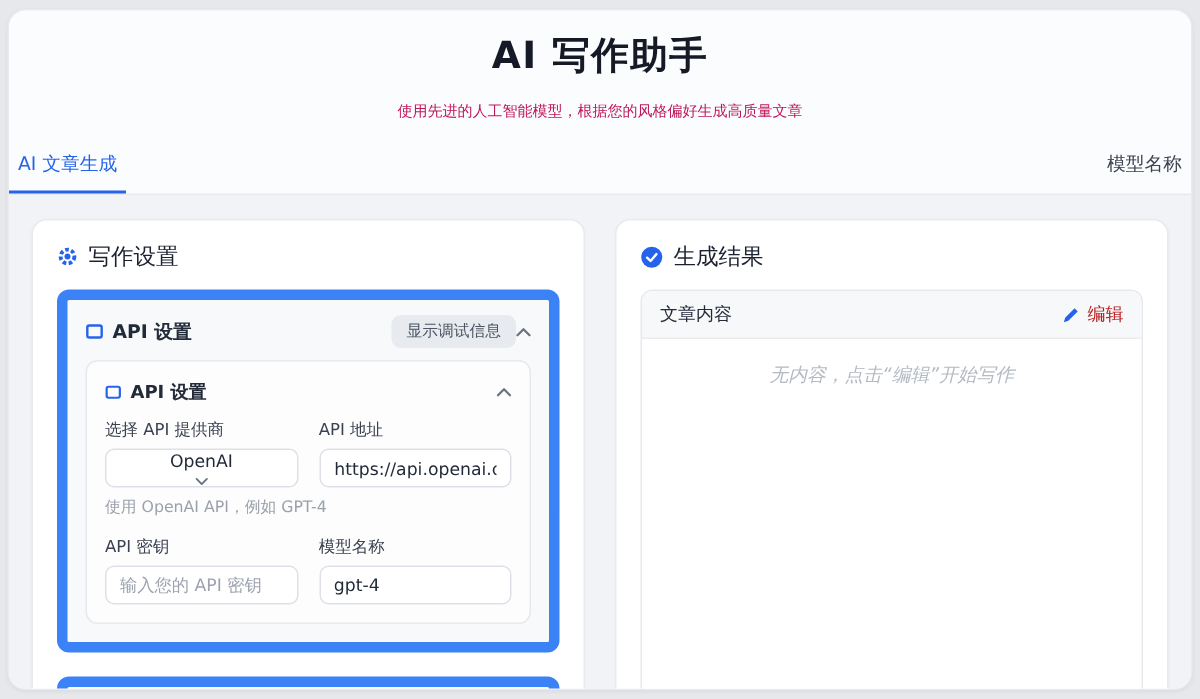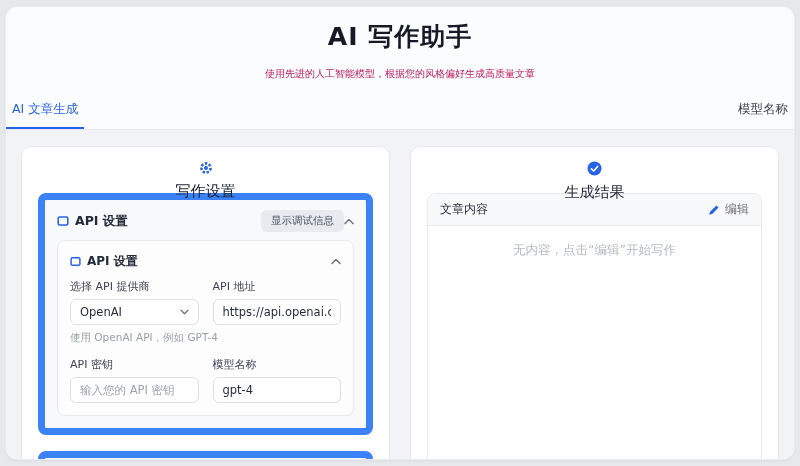--- a/index.html
+++ b/index.html
@@ -29,21 +29,21 @@
   .content-area {
     background:#f2f3f6; height:100%;
     display:flex; gap:20px; padding:16px 15px 0;
     align-items:flex-start;
   }
   .panel {
     width:370px; background:#ffffff; border:1px solid #e8eaee;
     border-radius:10px; padding:14px 16px; box-shadow:0 1px 2px rgba(16,24,40,0.04);
     min-height:600px;
   }
-  .panel-title { display:flex; align-items:center; gap:7px; font-size:15px; font-weight:normal; color:#1b2130; height:20px;flex-direction:column; }
+  .panel-title { display:flex; align-items:center; gap:7px; font-size:15px; font-weight:normal; color:#1b2130; height:20px; }
   .panel-title svg { flex:0 0 auto; }
   .subcard {
     margin-top:12px; background:#f8f9fb; border:7px solid #3b82f6;
     border-radius:8px; padding:12px;
   }
   .subcard-head { display:flex; align-items:center; height:18px; }
   .subcard-title { display:flex; align-items:center; gap:6px; font-size:12.5px; font-weight:bold; color:#232a38; }
   .head-right { margin-left:auto; display:flex; align-items:center; }
   .pill-btn {
     background:#e7eaee; color:#4b5563; font-size:10.5px;
@@ -55,43 +55,43 @@
     margin-top:10px; background:#fdfdfe; border:1px solid #e7e9ee;
     border-radius:8px; padding:12px;
   }
   .nested-head { display:flex; align-items:center; height:16px; }
   .nested-title { display:flex; align-items:center; gap:6px; font-size:12px; font-weight:bold; color:#232a38; }
   .form-grid { display:grid; grid-template-columns:1fr 1fr; column-gap:14px; margin-top:10px; }
   .field-label { font-size:11px; color:#3a4150; margin-bottom:5px; }
   .text-input, .select-box {
     width:100%; height:26px; background:#fff; border:1px solid #dde1e7;
     border-radius:6px; font-size:11.5px; color:#1f2937; padding:0 9px;
-    font-family:inherit; outline:none;
+    font-family:inherit; outline:none;flex-direction:column;
   }
   .text-input::placeholder { color:#9ca3af; }
   .select-box { display:flex; align-items:center; cursor:pointer; }
   .select-box .sel-text { flex:1; }
   .help-text { grid-column:1 / span 2; font-size:10.5px; color:#9aa1ab; margin-top:6px; }
   .row-gap { height:12px; grid-column:1 / span 2; }
   .result-box {
     margin-top:12px; border:1px solid #e7e9ee; border-radius:8px;
     overflow:hidden; background:#fff;
   }
   .result-head {
     display:flex; align-items:center; background:#f7f8fa;
     border-bottom:1px solid #e9ebef; padding:7px 12px;
   }
   .result-head-title { font-size:12px; font-weight:normal; color:#232a38; }
   .edit-link {
     margin-left:auto; display:flex; align-items:center; gap:5px;
-    color:#737373; font-size:12px; cursor:pointer; background:none; border:none;
+    color:#b91c1c; font-size:12px; cursor:pointer; background:none; border:none;
     font-family:inherit;
   }
   .result-body { min-height:268px; text-align:center; padding-top:13px; }
-  .empty-text { font-size:12.5px; color:#b4bac3; }
+  .empty-text { font-size:12.5px; color:#b4bac3;font-style:italic; }
 </style>
 </head>
 <body>
 
 <div class="app-shell">
 
   <div class="app-header">
     <div class="app-title">AI 写作助手</div>
     <div class="app-subtitle">使用先进的人工智能模型，根据您的风格偏好生成高质量文章</div>
   </div>

